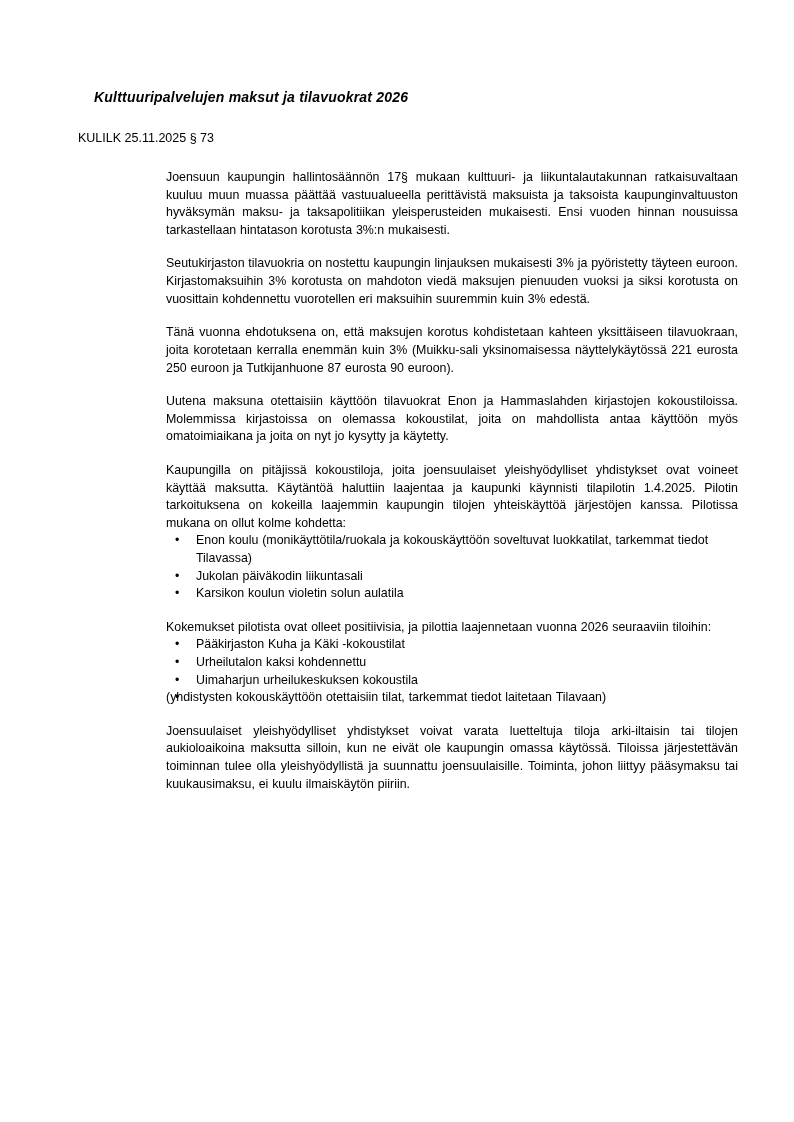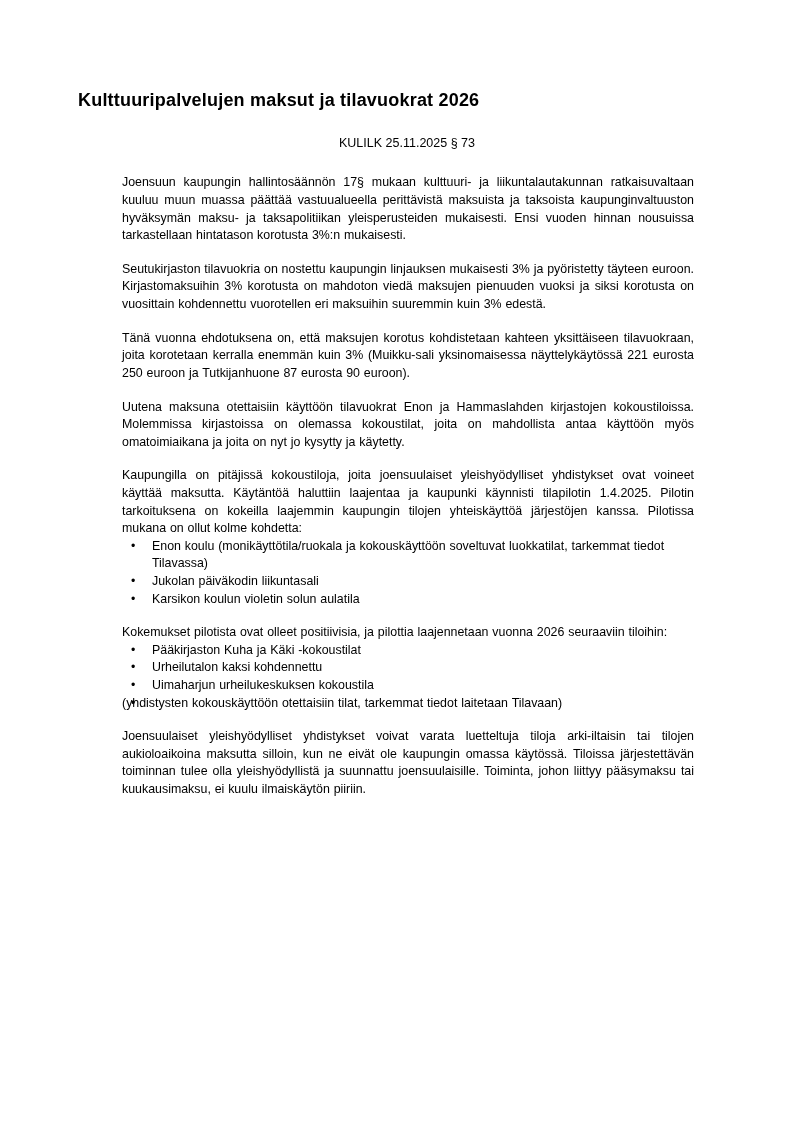--- a/index.html
+++ b/index.html
@@ -16,37 +16,37 @@
     overflow: hidden;
   }
   .page {
     position: relative;
     width: 794px;
     height: 1122px;
     box-sizing: border-box;
     padding: 88px 58px 0 78px;
   }
   .doc-title {
-    font-size: 18px;
+    font-size: 14px;
     font-weight: bold;
     letter-spacing: 0.2px;
-    margin: 0 0 22px 0;
+    margin: 0 0 22px 16px;
     line-height: 1.35;
+    font-style: italic;
   }
   .meta-block {
     font-size: 12.5px;
     line-height: 1.45;
     margin: 0 0 22px 0;
   }
   .meta-line {
     display: block;
-    text-align: center;
   }
   .body-area {
-    margin-left: 44px;
+    margin-left: 88px;
     width: 572px;
   }
   p.para {
     font-size: 12.4px;
     line-height: 1.42;
     margin: 0 0 16px 0;
     text-align: justify;
     text-justify: inter-word;
     word-spacing: 0.4px;
   }

